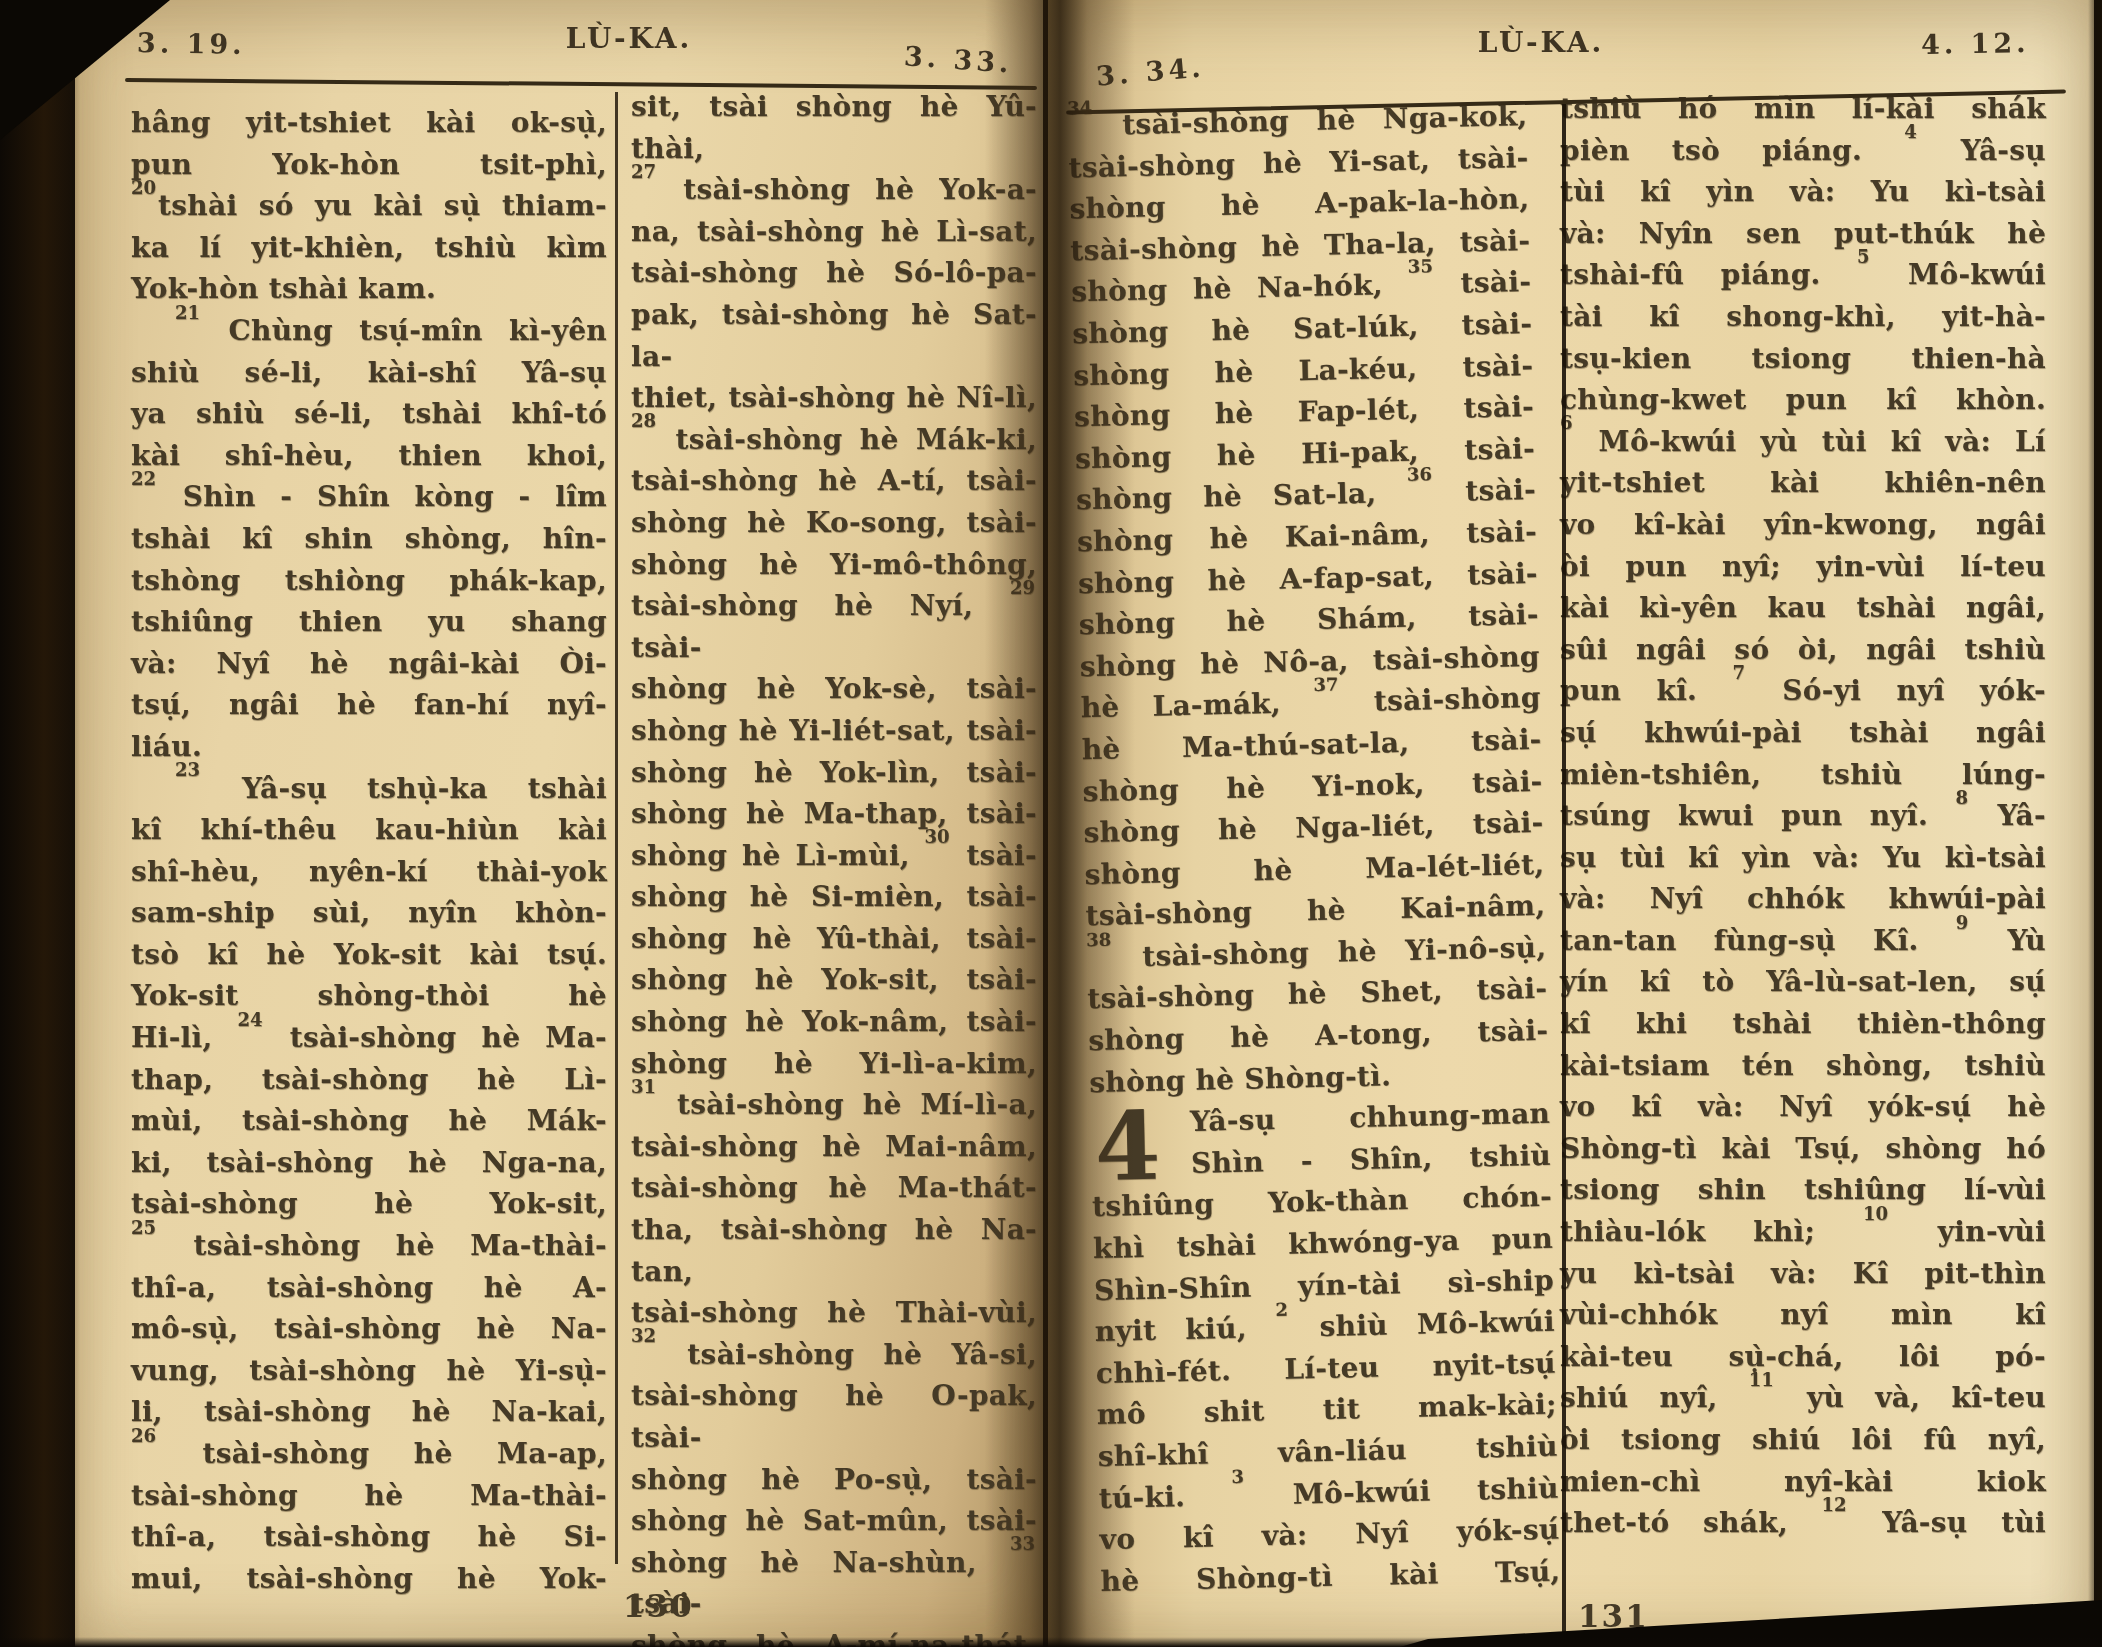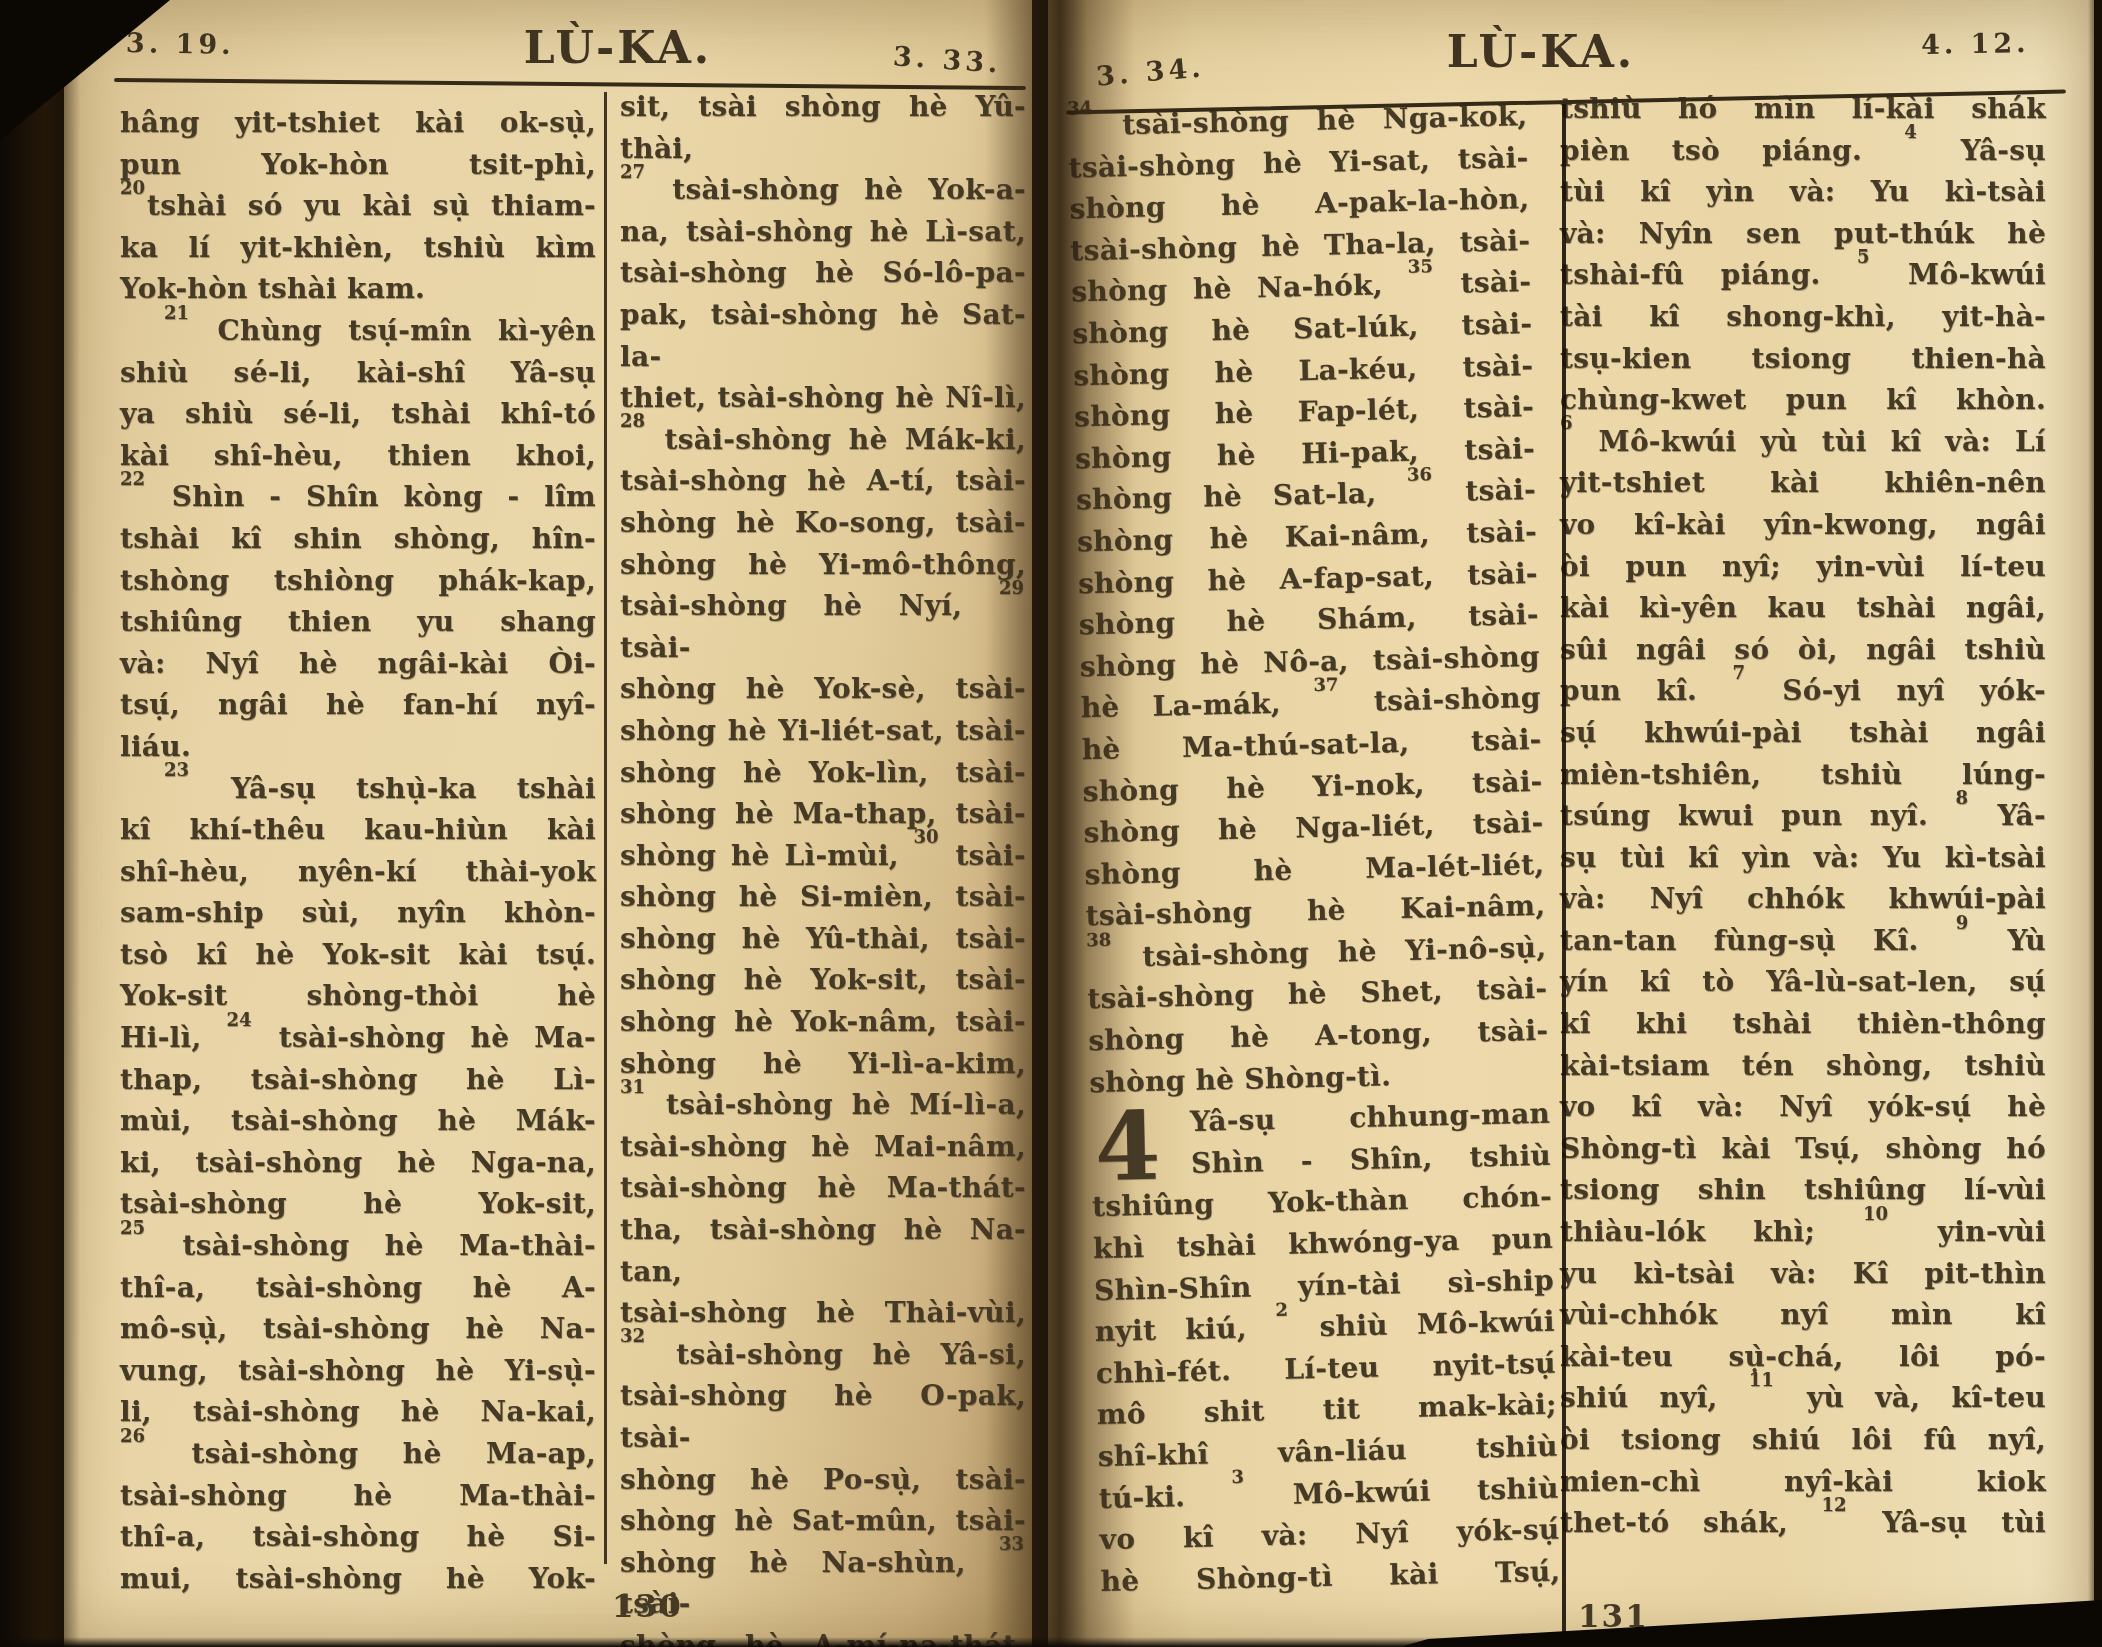--- a/index.html
+++ b/index.html
@@ -3,21 +3,21 @@
 <meta charset="utf-8">
 <style>
   html,body{margin:0;padding:0;}
   body{
     width:2102px;height:1647px;position:relative;overflow:hidden;
     background:#140e07;
     font-family:"DejaVu Serif","Liberation Serif",serif;
   }
   .page{position:absolute;top:0;height:1647px;}
   .page-left{
-    left:64px;width:968px;
+    left:75px;width:968px;
     background:linear-gradient(100deg,#d9c292 0%,#e8d4a6 22%,#ead7a9 48%,#e2cc9b 72%,#cdb180 90%,#a98e5e 100%);
     box-shadow:inset 0 30px 60px rgba(120,90,45,.28), inset 0 -25px 55px rgba(120,90,45,.25);
     text-decoration:underline;
   }
   .page-right{
     left:1048px;width:1046px;
     background:linear-gradient(90deg,#b3965f 0%,#d6bd8b 4%,#e7d3a3 14%,#edd9ab 38%,#e9d5a5 68%,#eedfb8 94%,#e6d6ae 100%);
     box-shadow:inset 0 28px 60px rgba(120,90,45,.25), inset 0 -22px 50px rgba(120,90,45,.22);
   }
   .gutter{
@@ -31,21 +31,21 @@
   .edge-left{position:absolute;left:0;top:0;width:80px;height:1647px;background:linear-gradient(90deg,#0d0905 0%,#241708 55%,rgba(36,23,8,0) 100%);z-index:4;pointer-events:none;}
   .edge-right{position:absolute;right:0;top:0;width:14px;height:1647px;background:linear-gradient(270deg,#171007 0%,rgba(23,16,7,0) 100%);z-index:6;pointer-events:none;}
   .corner-br{
     position:absolute;left:1400px;top:1580px;width:702px;height:67px;z-index:6;pointer-events:none;
     background:#0b0804;clip-path:polygon(0 100%,100% 100%,100% 30%,4% 88%);
   }
   .bottom-strip{position:absolute;left:0;bottom:0;width:2102px;height:10px;background:linear-gradient(0deg,#0d0905,rgba(13,9,5,0));z-index:6;pointer-events:none;}
 
   .running-head{position:absolute;font-weight:bold;color:#3f3422;}
   .head-ref{font-size:27px;letter-spacing:4px;}
-  .head-title{font-size:44px;letter-spacing:3px;}
+  .head-title{font-size:28px;letter-spacing:3px;}
   .head-rule{position:absolute;background:#352a17;height:4px;border-radius:2px;z-index:3;}
   .col-rule{position:absolute;background:rgba(42,32,16,.88);z-index:3;}
 
   .col{position:absolute;color:#453a26;font-size:28px;font-weight:bold;line-height:41.6px;
        letter-spacing:.3px;text-shadow:.5px .6px .7px rgba(70,55,30,.45);}
   .line{text-align:justify;text-align-last:justify;box-sizing:border-box;white-space:normal;}
   .line.no-just{text-align:left;text-align-last:auto;}
   .line.ind{text-indent:44px;}
   sup{font-size:18px;line-height:0;position:relative;top:-11px;letter-spacing:0;margin-right:2px;}
   .dropcap-group{position:relative;}

